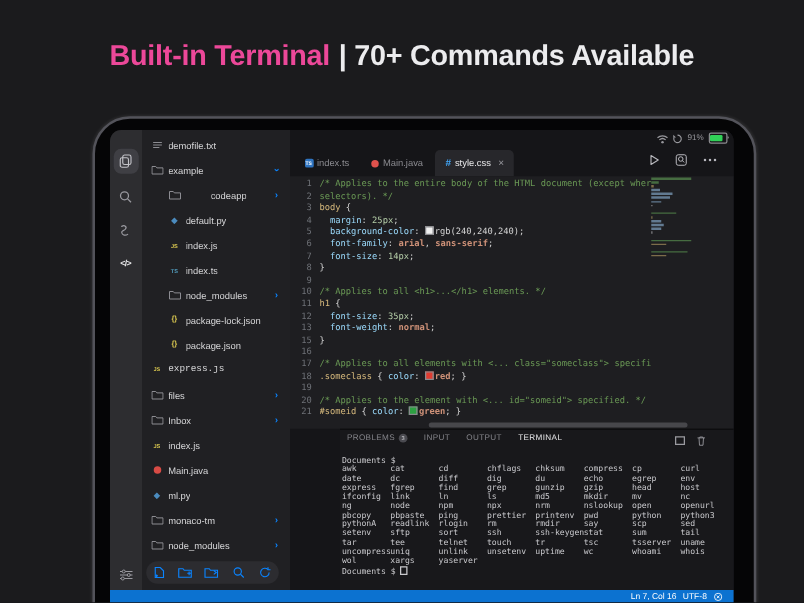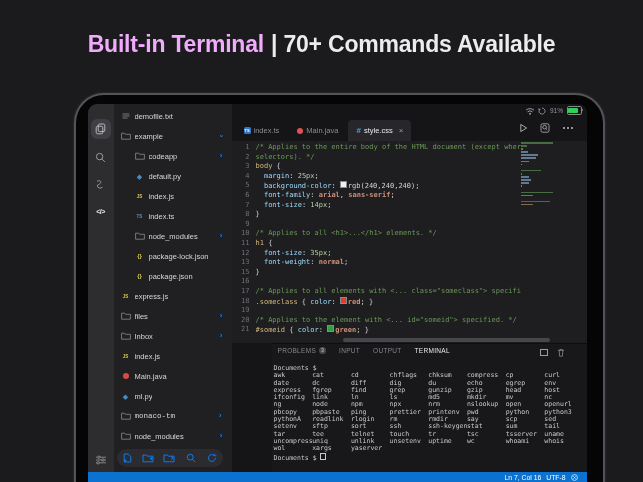--- a/index.html
+++ b/index.html
@@ -1,21 +1,21 @@
 <!DOCTYPE html>
 <html><head>
 <meta charset="utf-8">
 <style>
   html,body{margin:0;padding:0;background:#1b1b1d;}
   .canvas{position:relative;width:643px;height:482px;background:#1b1b1d;overflow:hidden;
     font-family:"Liberation Sans",sans-serif;}
   
   .headline{position:absolute;top:31px;left:0;width:100%;text-align:center;
     font-size:23px;font-weight:bold;letter-spacing:-0.2px;white-space:pre;}
-  .hl-blue{color:#f0abfc;}
+  .hl-blue{color:#ec4899;}
   .hl-white{color:#ececee;margin-left:7px;}
   
   .ipad{position:absolute;left:74px;top:93px;width:527px;height:420px;background:#050506;
     border:2.5px solid #53535a;border-radius:30px 30px 0 0;box-shadow:0 0 3px rgba(255,255,255,.12);}
   .screen{position:absolute;left:11.5px;top:9px;width:499px;height:402px;background:#151518;
     border-radius:9px 9px 0 0;overflow:hidden;}
   
   .ios-status{position:absolute;top:2px;right:5px;height:9px;display:flex;align-items:center;gap:3.5px;z-index:9;}
   .batt-pct{font-size:6.5px;color:#98989d;}
   .batt{position:relative;width:13px;height:6.5px;border:0.7px solid #8a8a8e;border-radius:1.8px;}
@@ -163,21 +163,21 @@
             </div>
             <div class="trow" style="padding-left: 6px; text-align: right;">
               <span class="ticon">
                 <svg width="10" height="8" viewBox="0 0 10 8">
                   <path d="M0.6 1.2h3l0.9 1.1h4.9v4.9H0.6z" fill="none" stroke="#8c8c92" stroke-width="0.8"></path>
                 </svg>
               </span>
               <span class="tlabel">example</span>
               <span class="chev chev-down">›</span>
             </div>
-            <div class="trow" style="padding-left: 20px;">
+            <div class="trow" style="padding-left: 20px; gap: 20px;">
               <span class="ticon">
                 <svg width="10" height="8" viewBox="0 0 10 8">
                   <path d="M0.6 1.2h3l0.9 1.1h4.9v4.9H0.6z" fill="none" stroke="#8c8c92" stroke-width="0.8"></path>
                 </svg>
               </span>
               <span class="tlabel">codeapp</span>
               <span class="chev">›</span>
             </div>
             <div class="trow" style="padding-left: 20px;">
               <span class="ticon">
@@ -211,21 +211,21 @@
                 <span style="color:#d8c64f;font-size:6px;font-weight:bold;">{}</span>
               </span>
               <span class="tlabel">package-lock.json</span>
             </div>
             <div class="trow" style="padding-left: 20px;">
               <span class="ticon">
                 <span style="color:#d8c64f;font-size:6px;font-weight:bold;">{}</span>
               </span>
               <span class="tlabel">package.json</span>
             </div>
-            <div class="trow" style="padding-left: 6px;">
+            <div class="trow" style="padding-left: 6px; font-family: Liberation Mono, monospace;">
               <span class="ticon">
                 <span style="color:#d8c64f;font-size:4.5px;font-weight:bold;">JS</span>
               </span>
               <span class="tlabel">express.js</span>
             </div>
             <div class="trow" style="padding-left: 6px;">
               <span class="ticon">
                 <svg width="10" height="8" viewBox="0 0 10 8">
                   <path d="M0.6 1.2h3l0.9 1.1h4.9v4.9H0.6z" fill="none" stroke="#8c8c92" stroke-width="0.8"></path>
                 </svg>
@@ -253,21 +253,21 @@
                 <span style="display:inline-block;width:6px;height:6px;border-radius:50%;background:#d84b45;"></span>
               </span>
               <span class="tlabel">Main.java</span>
             </div>
             <div class="trow" style="padding-left: 6px;">
               <span class="ticon">
                 <span style="color:#4b8bbe;font-size:7px;line-height:1;">◆</span>
               </span>
               <span class="tlabel">ml.py</span>
             </div>
-            <div class="trow" style="padding-left: 6px; font-family: Liberation Mono, monospace;">
+            <div class="trow" style="padding-left: 6px;">
               <span class="ticon">
                 <svg width="10" height="8" viewBox="0 0 10 8">
                   <path d="M0.6 1.2h3l0.9 1.1h4.9v4.9H0.6z" fill="none" stroke="#8c8c92" stroke-width="0.8"></path>
                 </svg>
               </span>
               <span class="tlabel">monaco-tm</span>
               <span class="chev">›</span>
             </div>
             <div class="trow" style="padding-left: 6px;">
               <span class="ticon">

